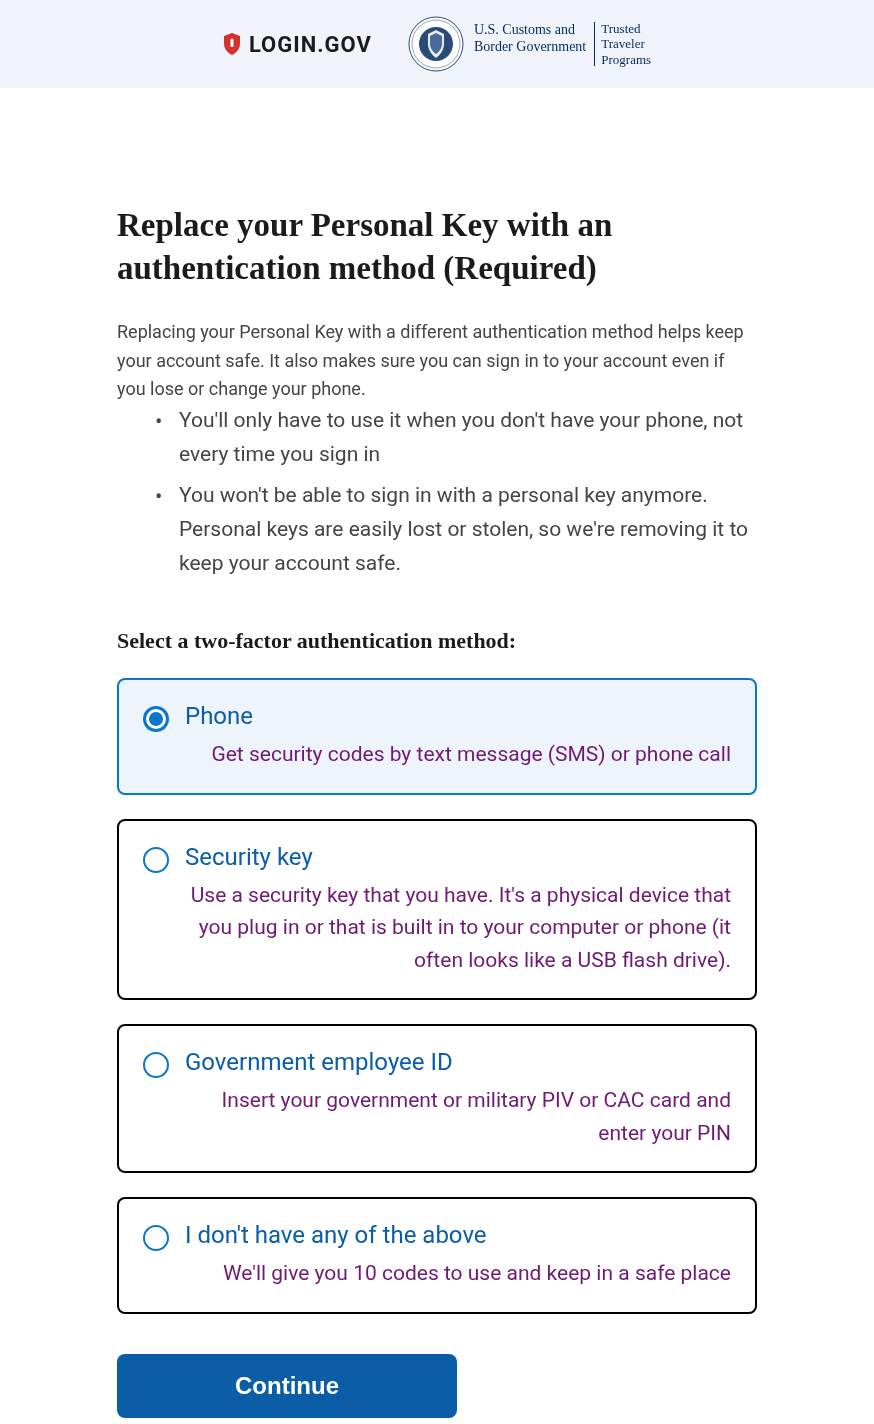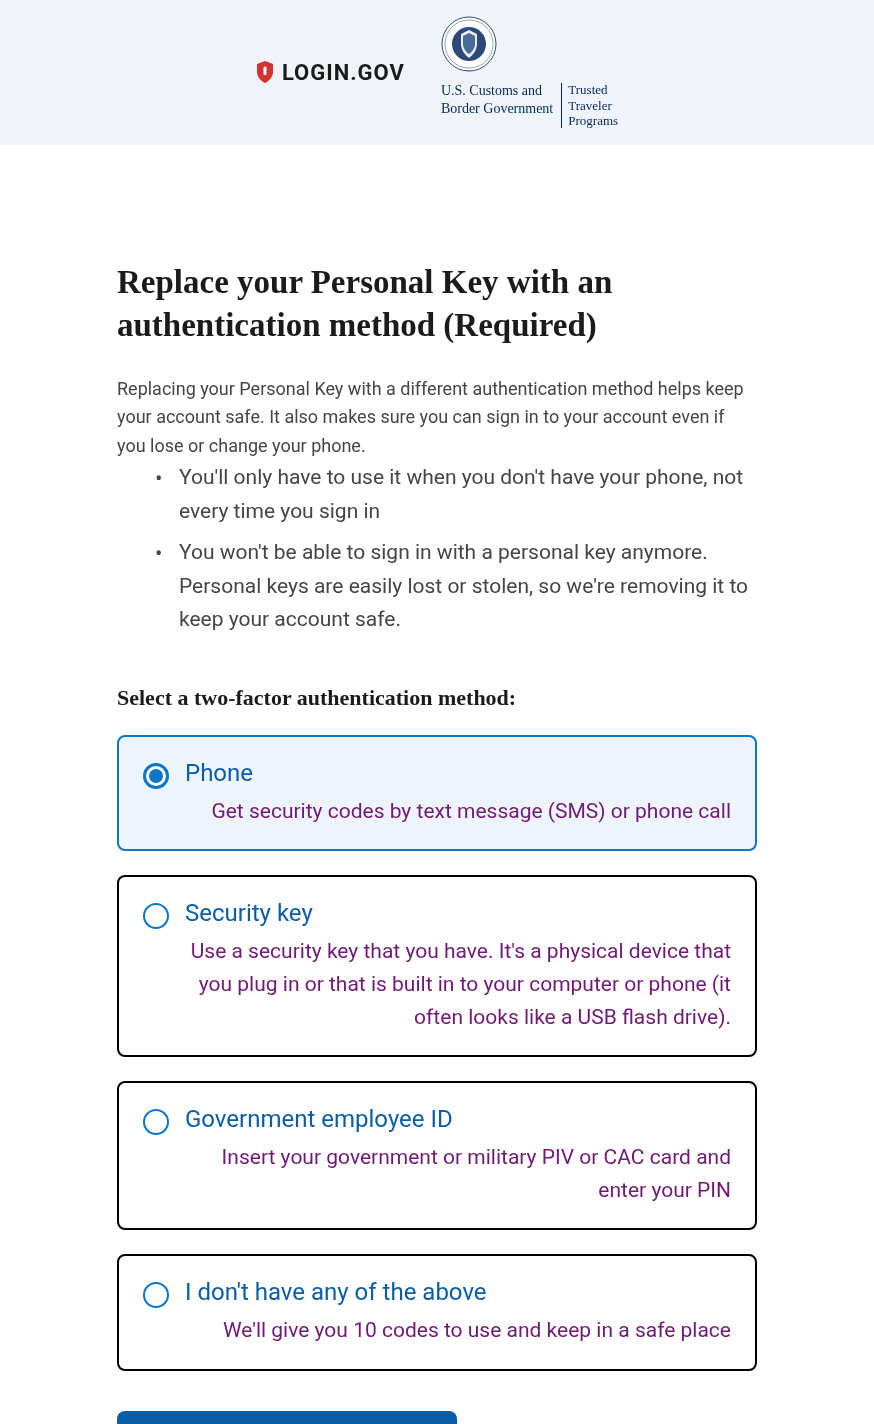--- a/index.html
+++ b/index.html
@@ -28,23 +28,22 @@
       font-size: 22px;
       letter-spacing: 1px;
       color: #1b1b1b;
     }
     .shield-icon {
       width: 18px;
       height: 22px;
     }
     .cbp-logo {
       display: flex;
-      align-items: flex-start;
+      align-items: center;
       gap: 10px;
-      flex-direction: column;
     }
     .cbp-seal {
       width: 56px;
       height: 56px;
     }
     .cbp-text {
       display: flex;
       align-items: stretch;
     }
     .cbp-left {

